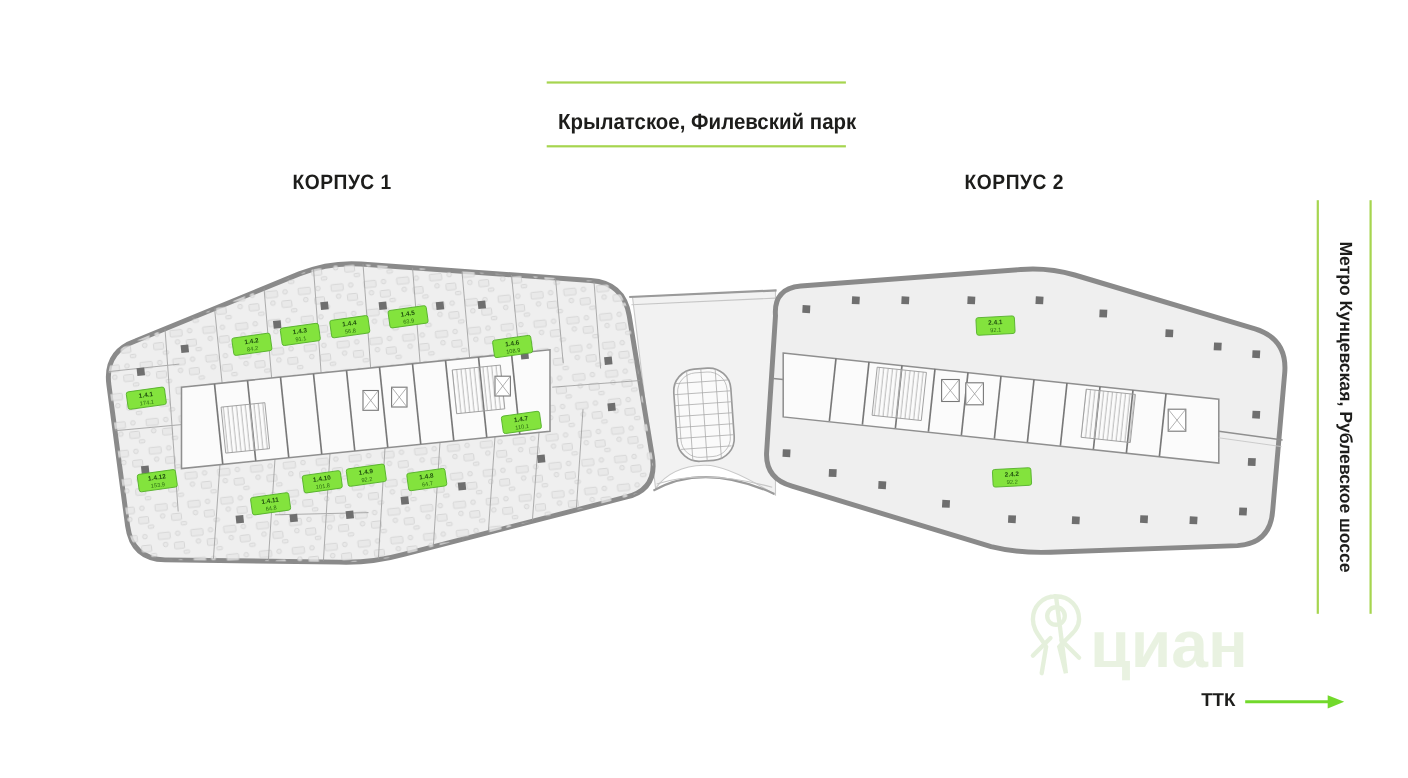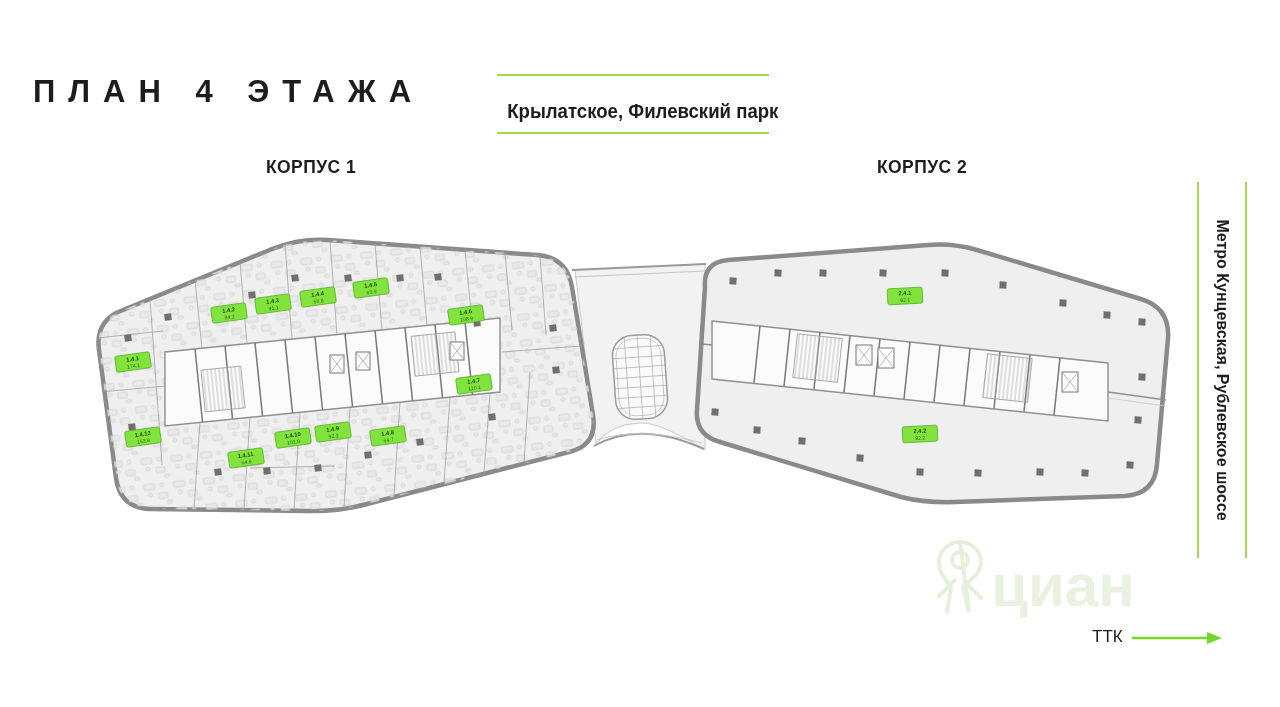--- a/index.html
+++ b/index.html
@@ -11,31 +11,30 @@
   .k1-title{left:262px;top:156px;}
   .k2-title{left:873px;top:156px;}
   .road-block{border-top:2px solid var(--accent-line,#a6d54f);border-bottom:2px solid var(--accent-line,#a6d54f);
               text-align:center;font-weight:700;}
   .road-top{left:497px;top:74px;width:272px;padding:24px 0 9px;font-size:20px;}
   .road-bottom{left:345px;top:611px;width:500px;padding:11px 0 12px;font-size:17px;}
   .road-right{left:1197px;top:182px;width:46px;height:376px;border-left:2px solid var(--accent-line,#a6d54f);
               border-right:2px solid var(--accent-line,#a6d54f);}
   .road-right .vtext{position:absolute;top:0;left:0;width:376px;height:46px;line-height:46px;text-align:center;
               font-size:16px;font-weight:700;transform:rotate(90deg) translateY(-46px);transform-origin:top left;white-space:nowrap;}
-  .ttk-label{left:1092px;top:627px;font-size:17px;font-weight:400;}
+  .ttk-label{left:1092px;top:627px;font-size:17px;font-weight:700;}
   .cond{display:inline-block;transform:scaleX(.93);transform-origin:center;white-space:nowrap;}
   .watermark{left:933px;top:536px;opacity:.5;pointer-events:none;}
   svg text{font-family:"Liberation Sans",sans-serif;}
 </style>
 </head>
 <body>
 
 <div class="stage">
 
-  <div class="abs page-title">ПЛАН 4 ЭТАЖА</div>
 
   <div class="abs bldg-title k1-title">КОРПУС 1</div>
   <div class="abs bldg-title k2-title">КОРПУС 2</div>
 
   <div class="abs road-block road-top">
     <span class="cond">Крылатское, Филевский парк</span>
   </div>
 
   <div class="abs road-right">
     <div class="vtext">Метро Кунцевская,  Рублевское шоссе</div>

